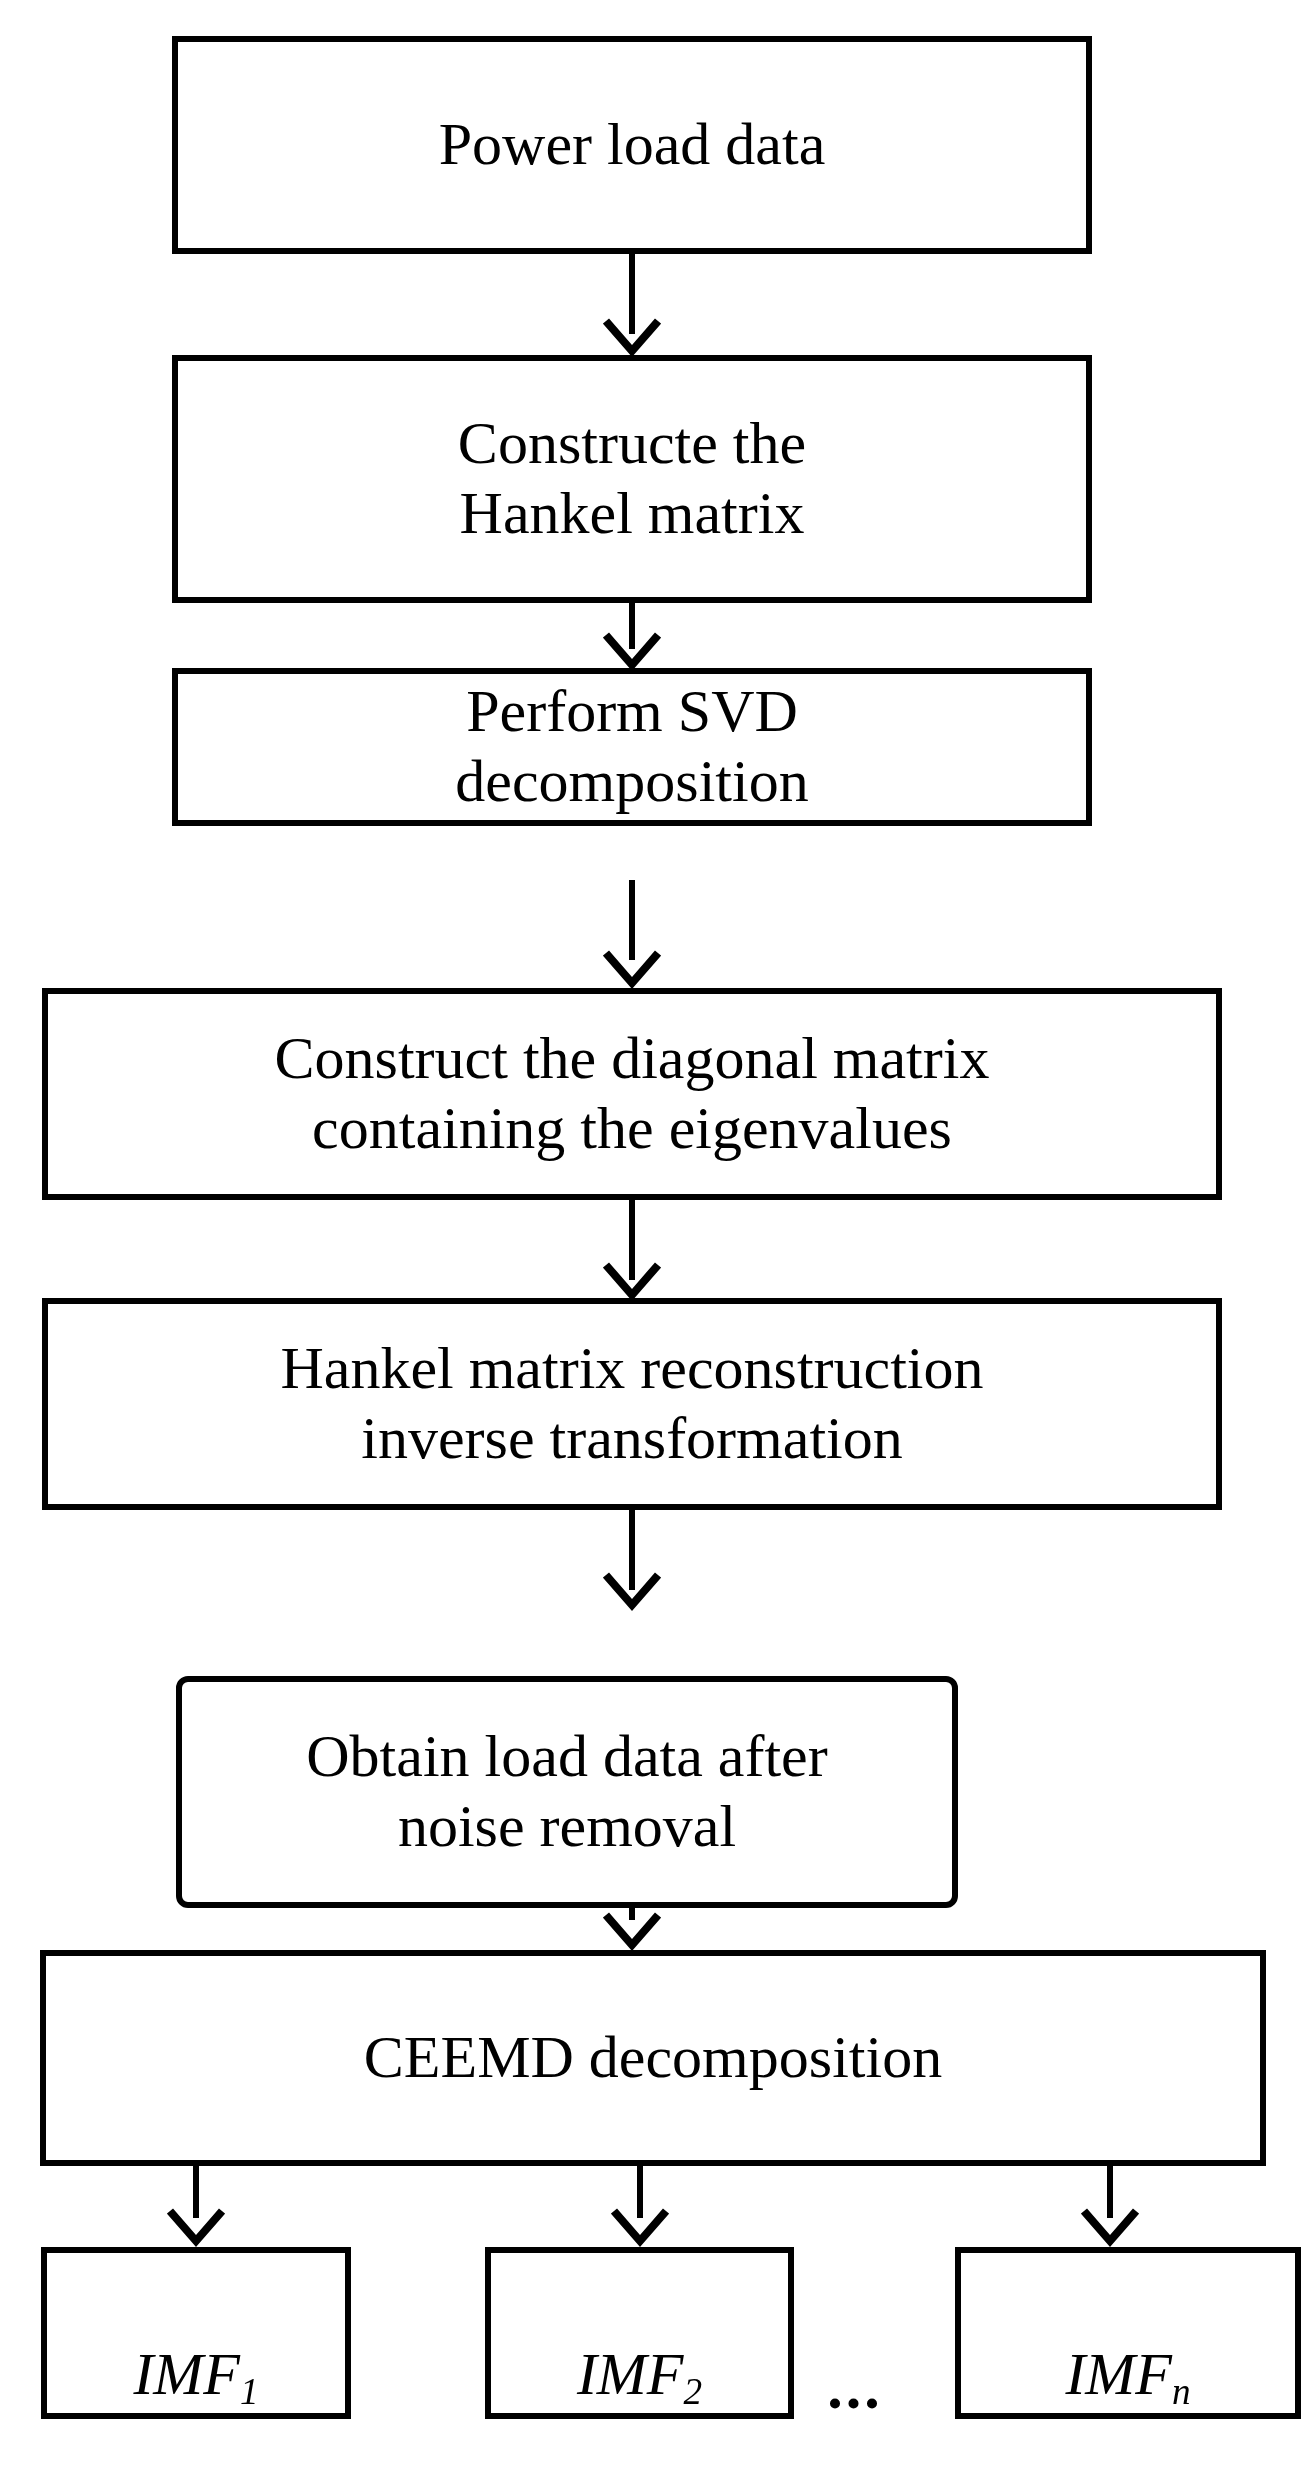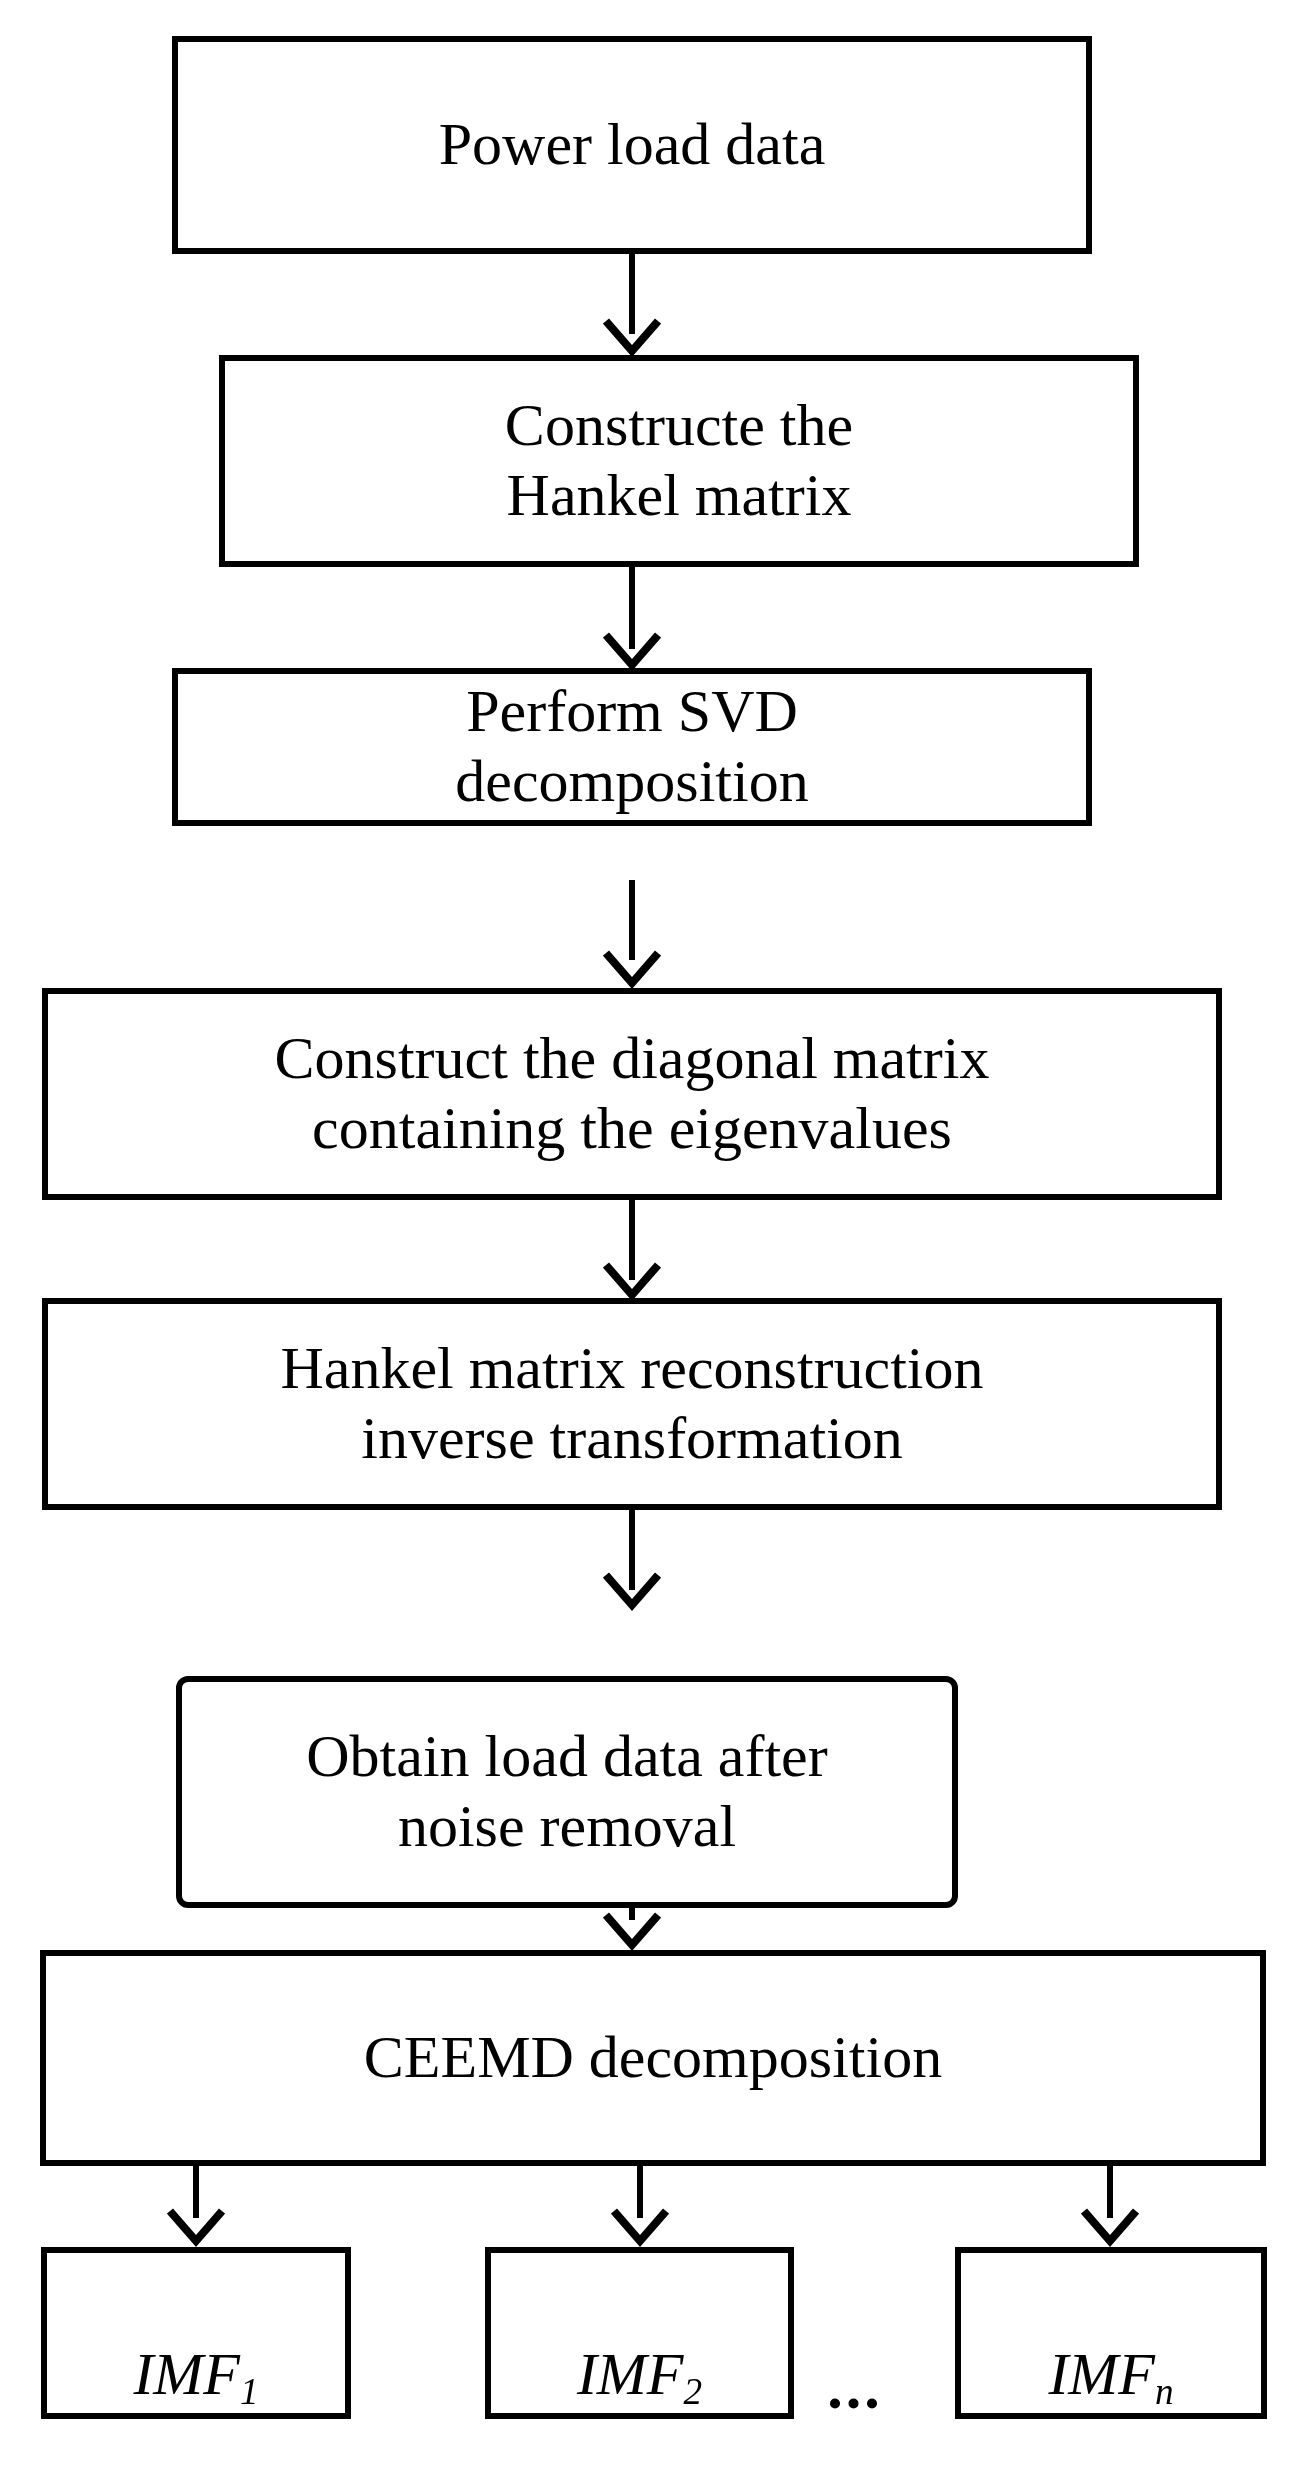--- a/index.html
+++ b/index.html
@@ -33,42 +33,42 @@
   }
   .node .label {
     display: block;
     width: 100%;
     padding: 0 16px;
     box-sizing: border-box;
     white-space: pre-line;
   }
   
   #node-power-load-data      { left: 172px; top: 36px;   width: 920px;  height: 218px; font-size: 60px; }
-  #node-construct-hankel     { left: 172px; top: 355px;  width: 920px;  height: 212px; font-size: 60px; margin-left: 47px; }
+  #node-construct-hankel     { left: 172px; top: 355px;  width: 920px;  height: 248px; font-size: 60px; }
   #node-perform-svd          { left: 172px; top: 668px;  width: 920px;  height: 158px; font-size: 60px; }
   #node-construct-diagonal   { left: 42px;  top: 988px;  width: 1180px; height: 212px; font-size: 60px; }
   #node-hankel-reconstruct   { left: 42px;  top: 1298px; width: 1180px; height: 212px; font-size: 60px; }
   #node-obtain-load-data     { left: 176px; top: 1676px; width: 782px;  height: 232px; font-size: 60px; border-radius: 12px; }
   #node-ceemd                { left: 40px;  top: 1950px; width: 1226px; height: 216px; font-size: 60px; justify-content: center; }
 
   .imf {
     position: absolute;
     box-sizing: border-box;
     border: 6px solid #000000;
     background: #ffffff;
     display: flex;
     align-items: flex-end;
     justify-content: center;
     top: 2247px;
     height: 172px;
     z-index: 3;
   }
   #node-imf-1 { left: 41px;  width: 310px; }
   #node-imf-2 { left: 485px; width: 309px; }
-  #node-imf-n { left: 955px; width: 312px; }
+  #node-imf-n { left: 955px; width: 346px; }
 
   .imf .math {
     font-style: italic;
     font-size: 60px;
     color: #000000;
     white-space: nowrap;
   }
   .imf .math sub {
     font-size: 0.62em;
     font-style: italic;

